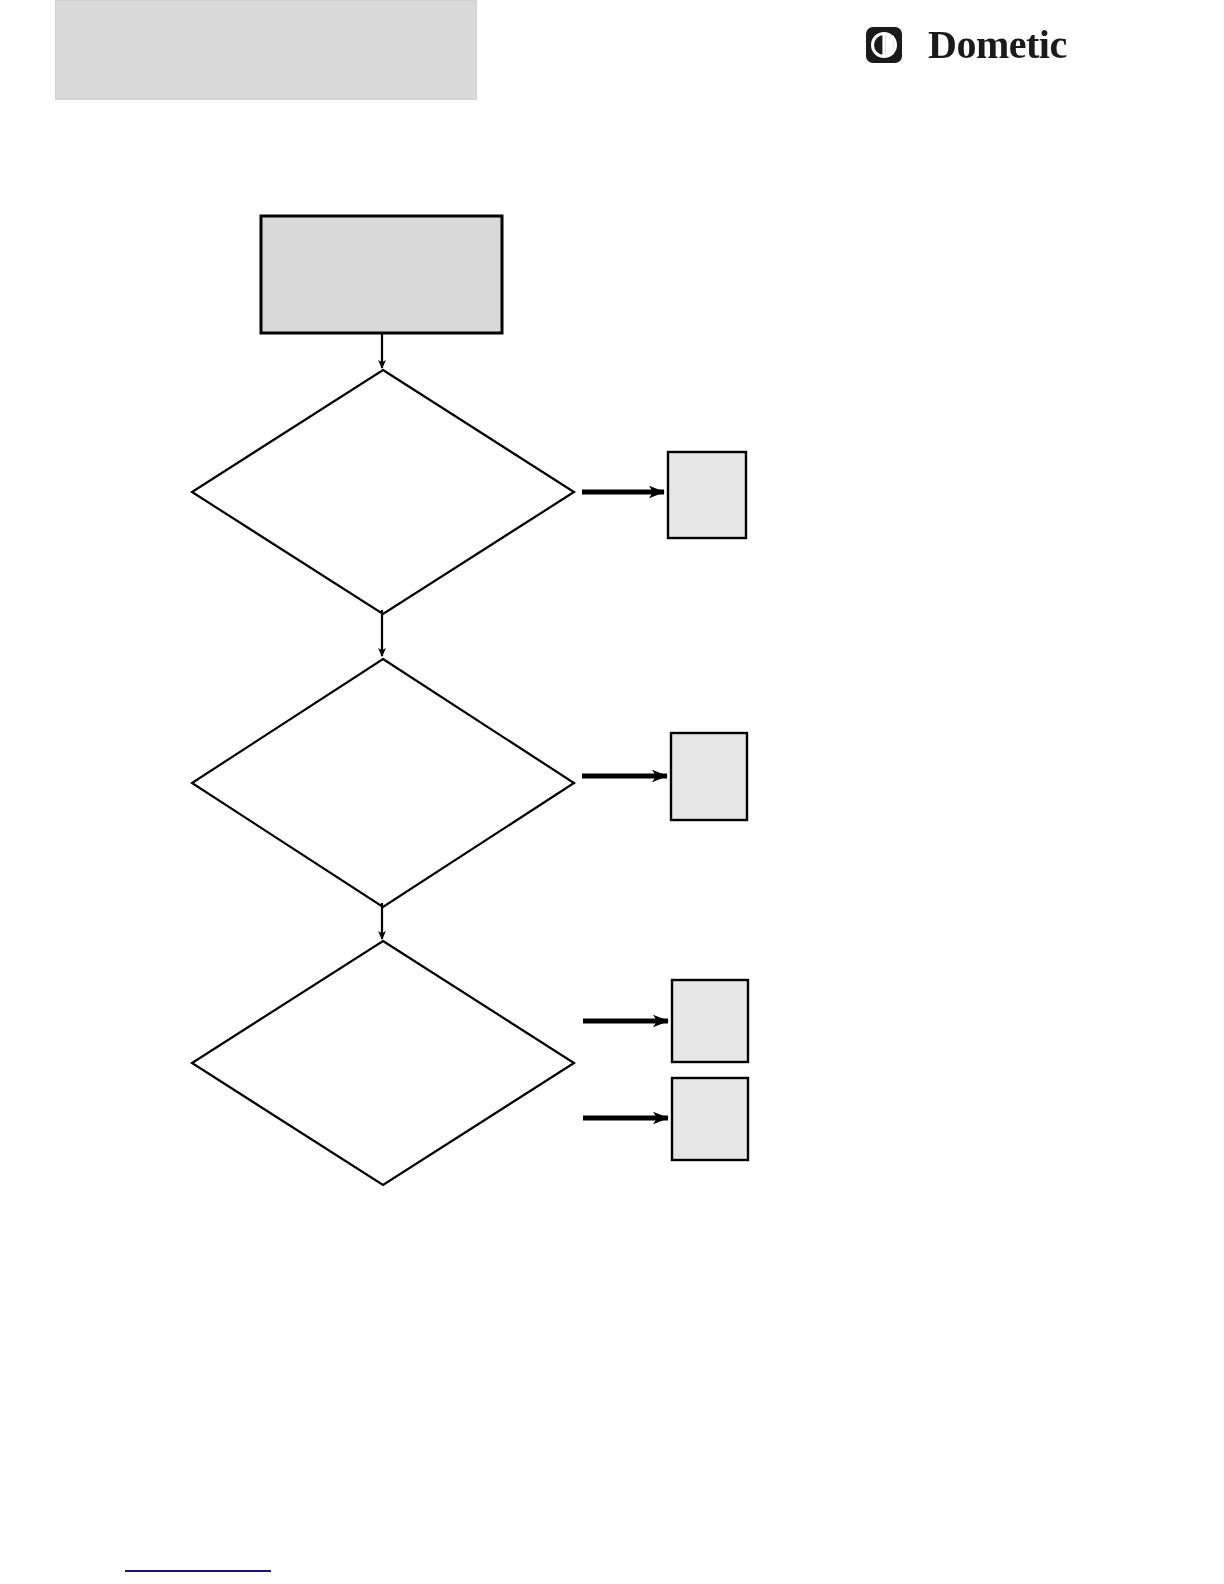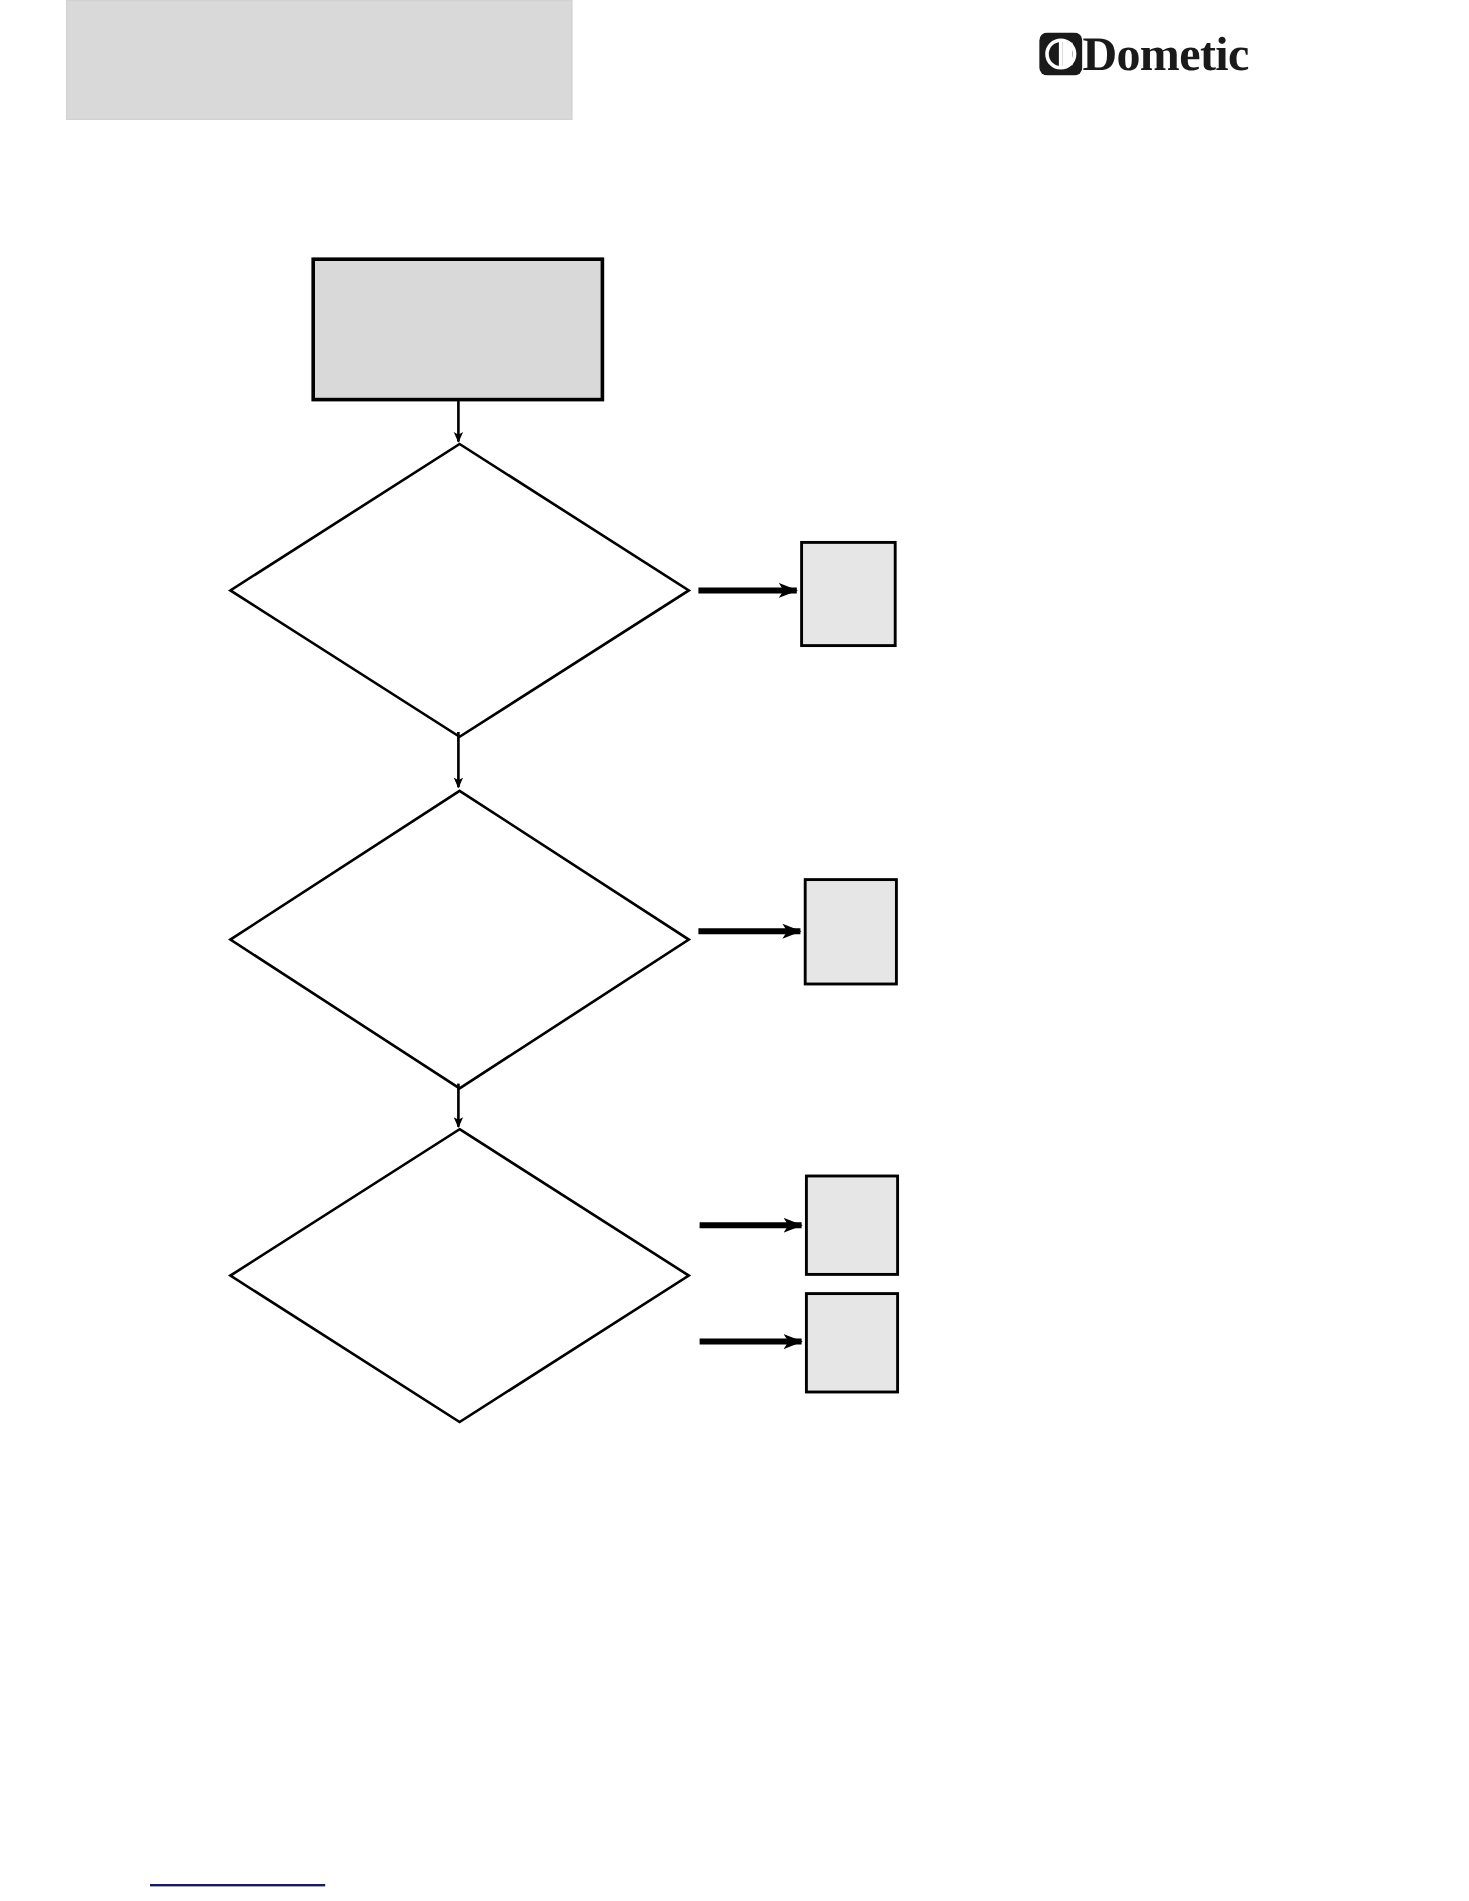--- a/index.html
+++ b/index.html
@@ -33,21 +33,21 @@
   }
 
   #brand-logo {
     position: absolute;
     left: 866px;
     top: 22px;
     width: 200px;
     height: 46px;
     display: flex;
     align-items: center;
-    gap: 0;
+    gap: 26px;
   }
   #brand-mark {
     width: 36px;
     height: 36px;
     flex: 0 0 auto;
   }
   #brand-wordmark {
     font-family: "Liberation Serif", serif;
     font-size: 40px;
     font-weight: 700;

